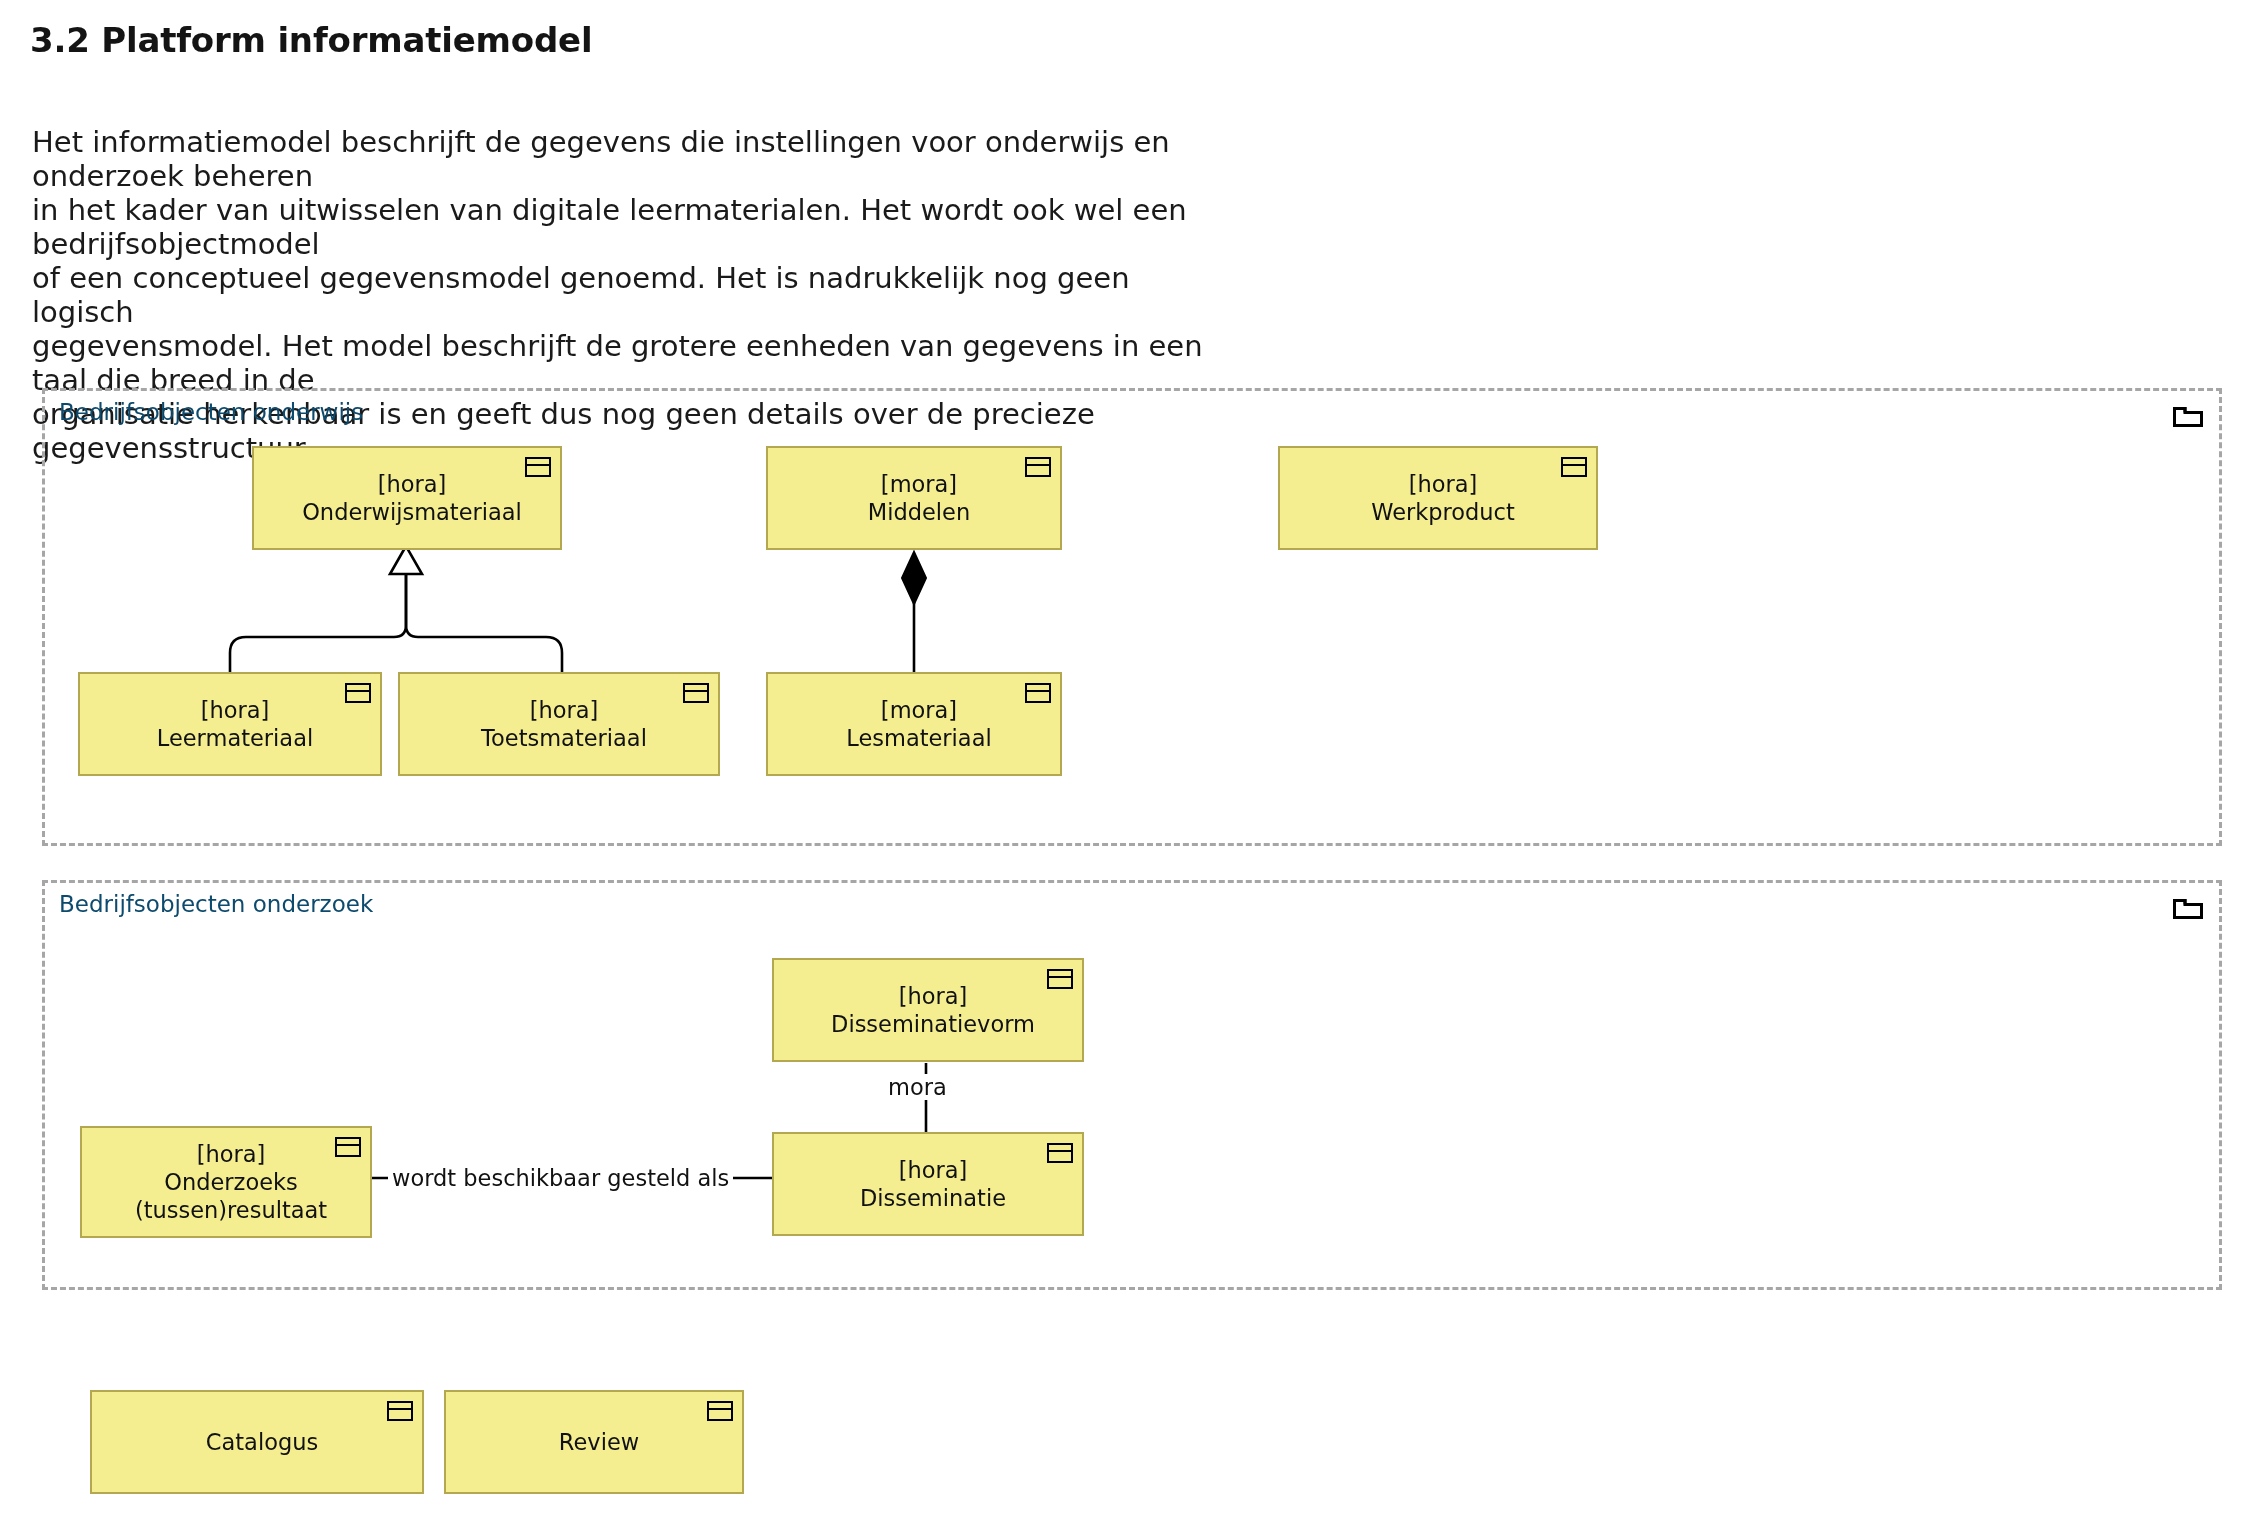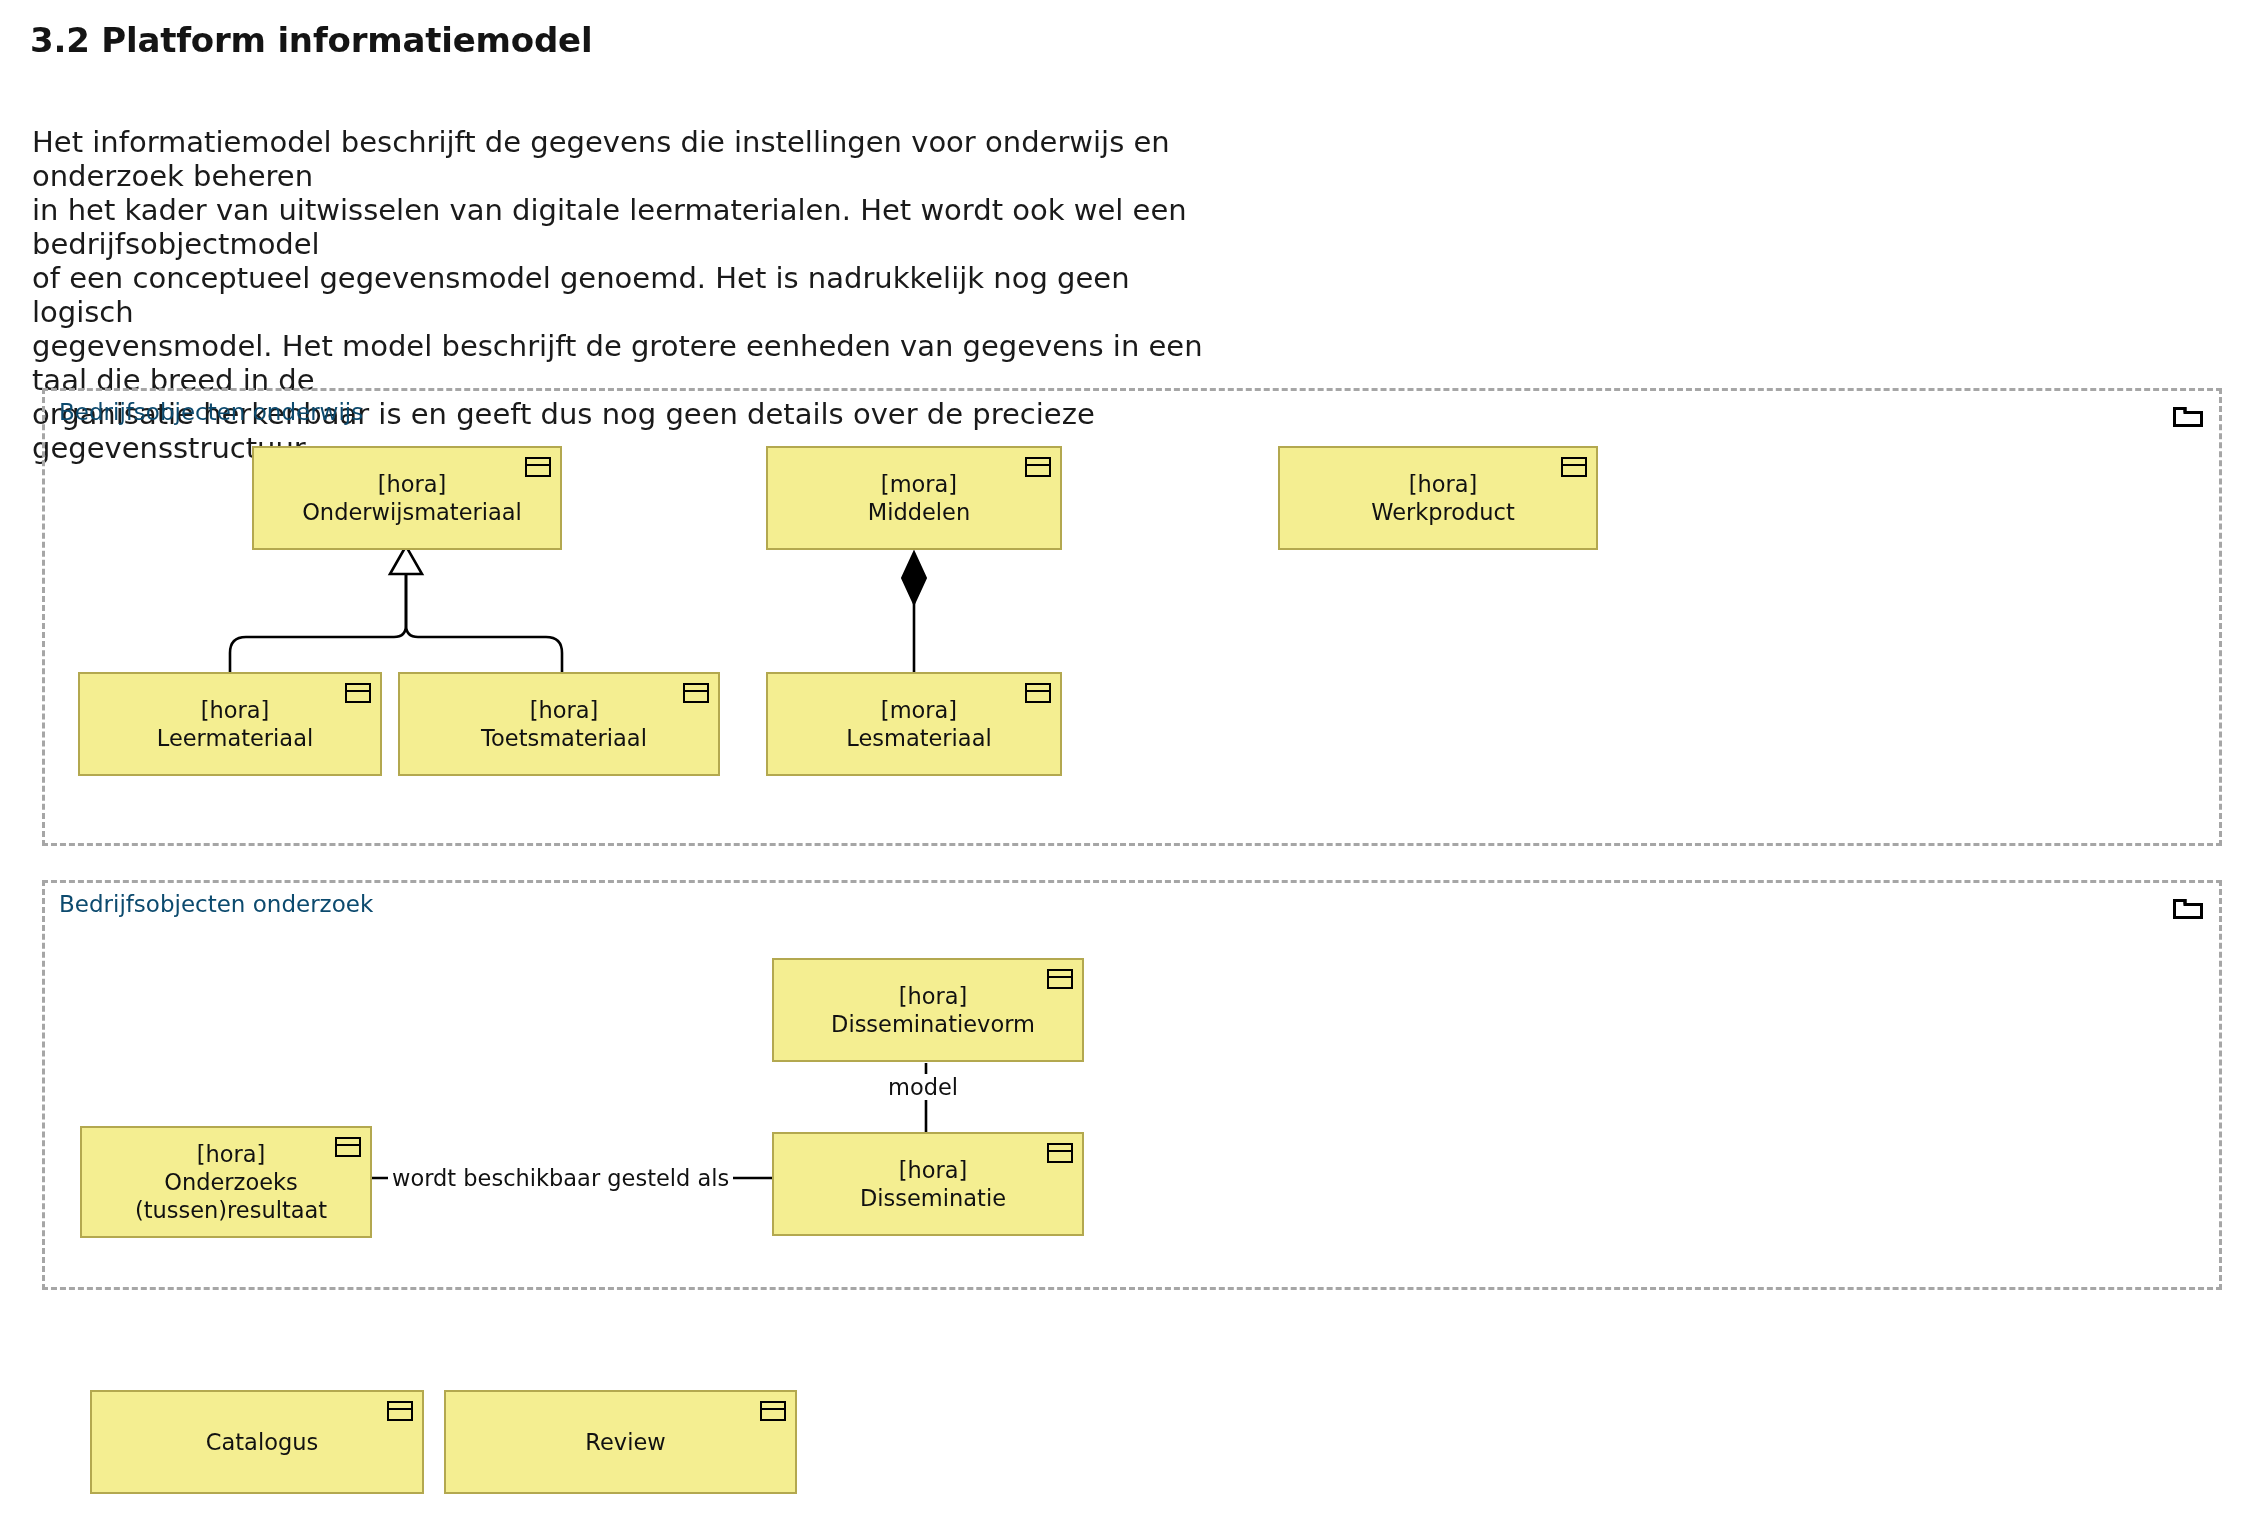--- a/index.html
+++ b/index.html
@@ -169,21 +169,21 @@
 
   <g>
     <path d="M926 1063 L926 1133" fill="none" stroke="#000" stroke-width="2.6"></path>
   </g>
 
   <g>
     <path d="M372 1178 L772 1178" fill="none" stroke="#000" stroke-width="2.6"></path>
   </g>
 </svg>
 
-<div class="rel-label" style="left:884px; top:1074px;">model</div>
+<div class="rel-label" style="left:884px; top:1074px;">mora</div>
 <div class="rel-label" style="left:388px; top:1165px;">wordt beschikbaar gesteld als</div>
 
 <div class="bo" style="left:252px; top:446px; width:310px; height:104px;">
   <span class="bo-icon"></span>
   <span class="bo-stereo">[hora]</span>
   <span class="bo-name">Onderwijsmateriaal</span>
 </div>
 
 <div class="bo" style="left:766px; top:446px; width:296px; height:104px;">
   <span class="bo-icon"></span>
@@ -232,16 +232,16 @@
   <span class="bo-stereo">[hora]</span>
   <span class="bo-name">Onderzoeks
 (tussen)resultaat</span>
 </div>
 
 <div class="bo" style="left:90px; top:1390px; width:334px; height:104px;">
   <span class="bo-icon"></span>
   <span class="bo-name">Catalogus</span>
 </div>
 
-<div class="bo" style="left:444px; top:1390px; width:353px; height:104px;">
+<div class="bo" style="left:444px; top:1390px; width:300px; height:104px;">
   <span class="bo-icon"></span>
   <span class="bo-name">Review</span>
 </div>
 
 </body></html>

